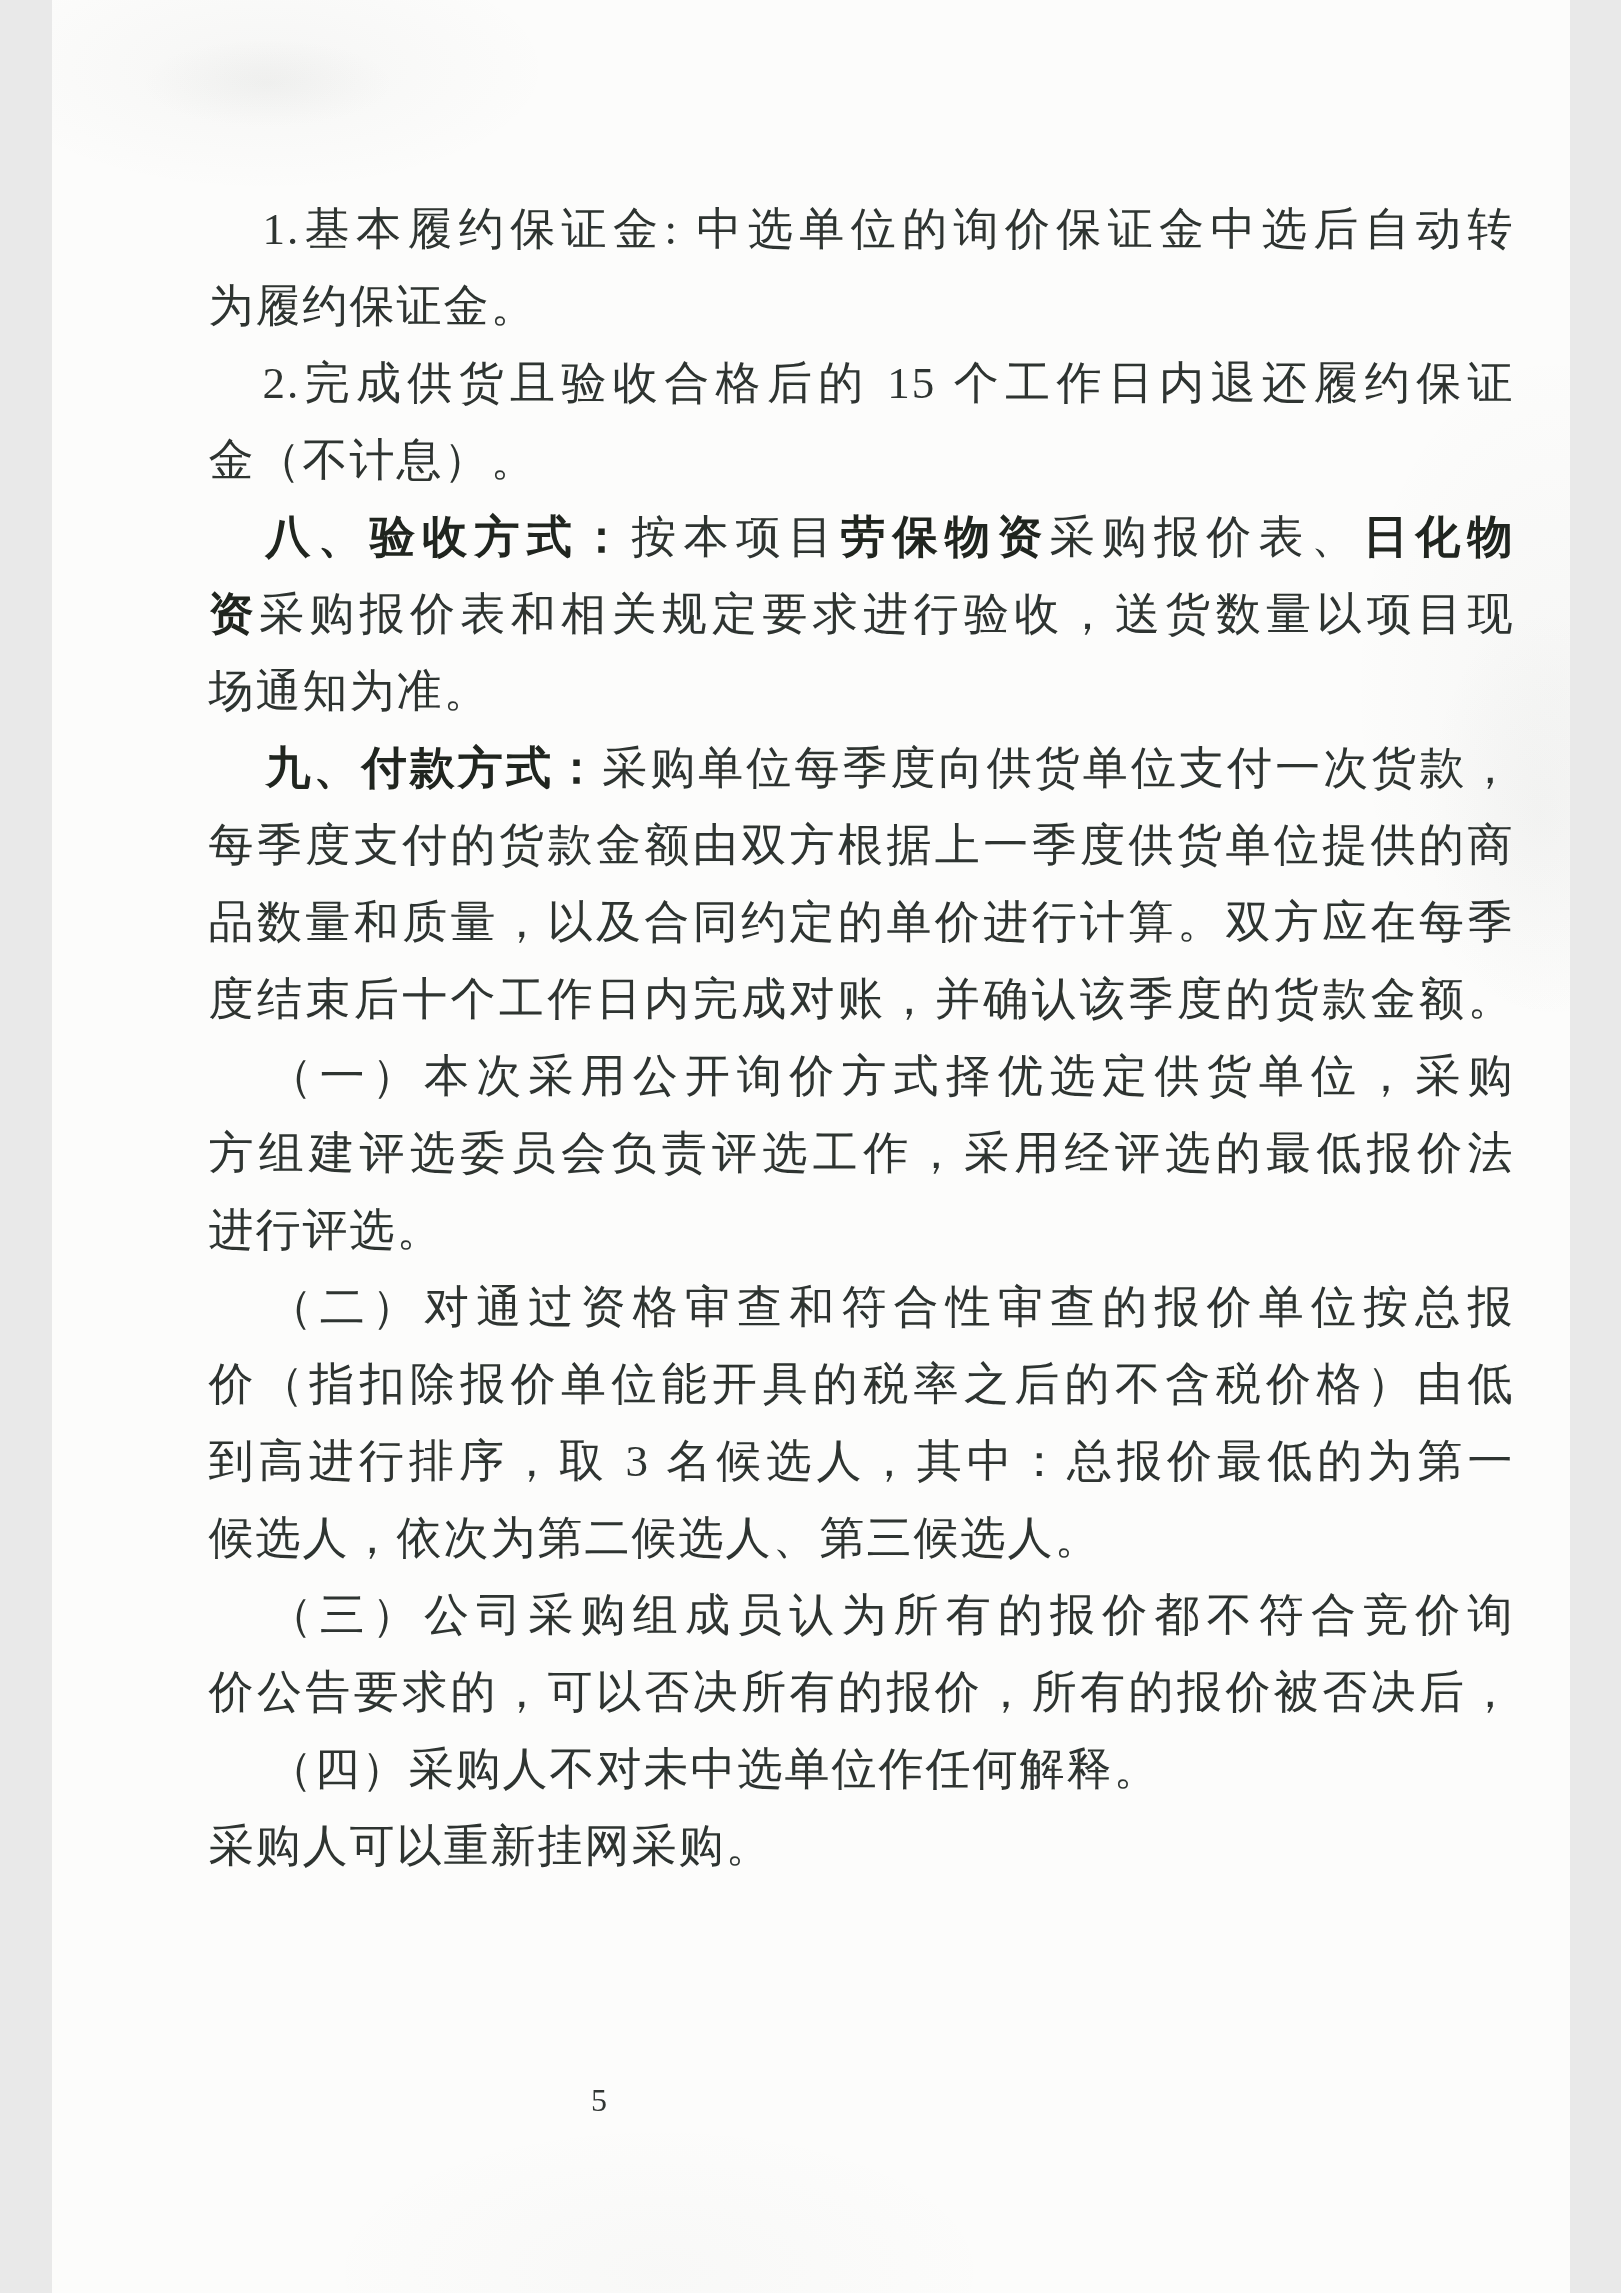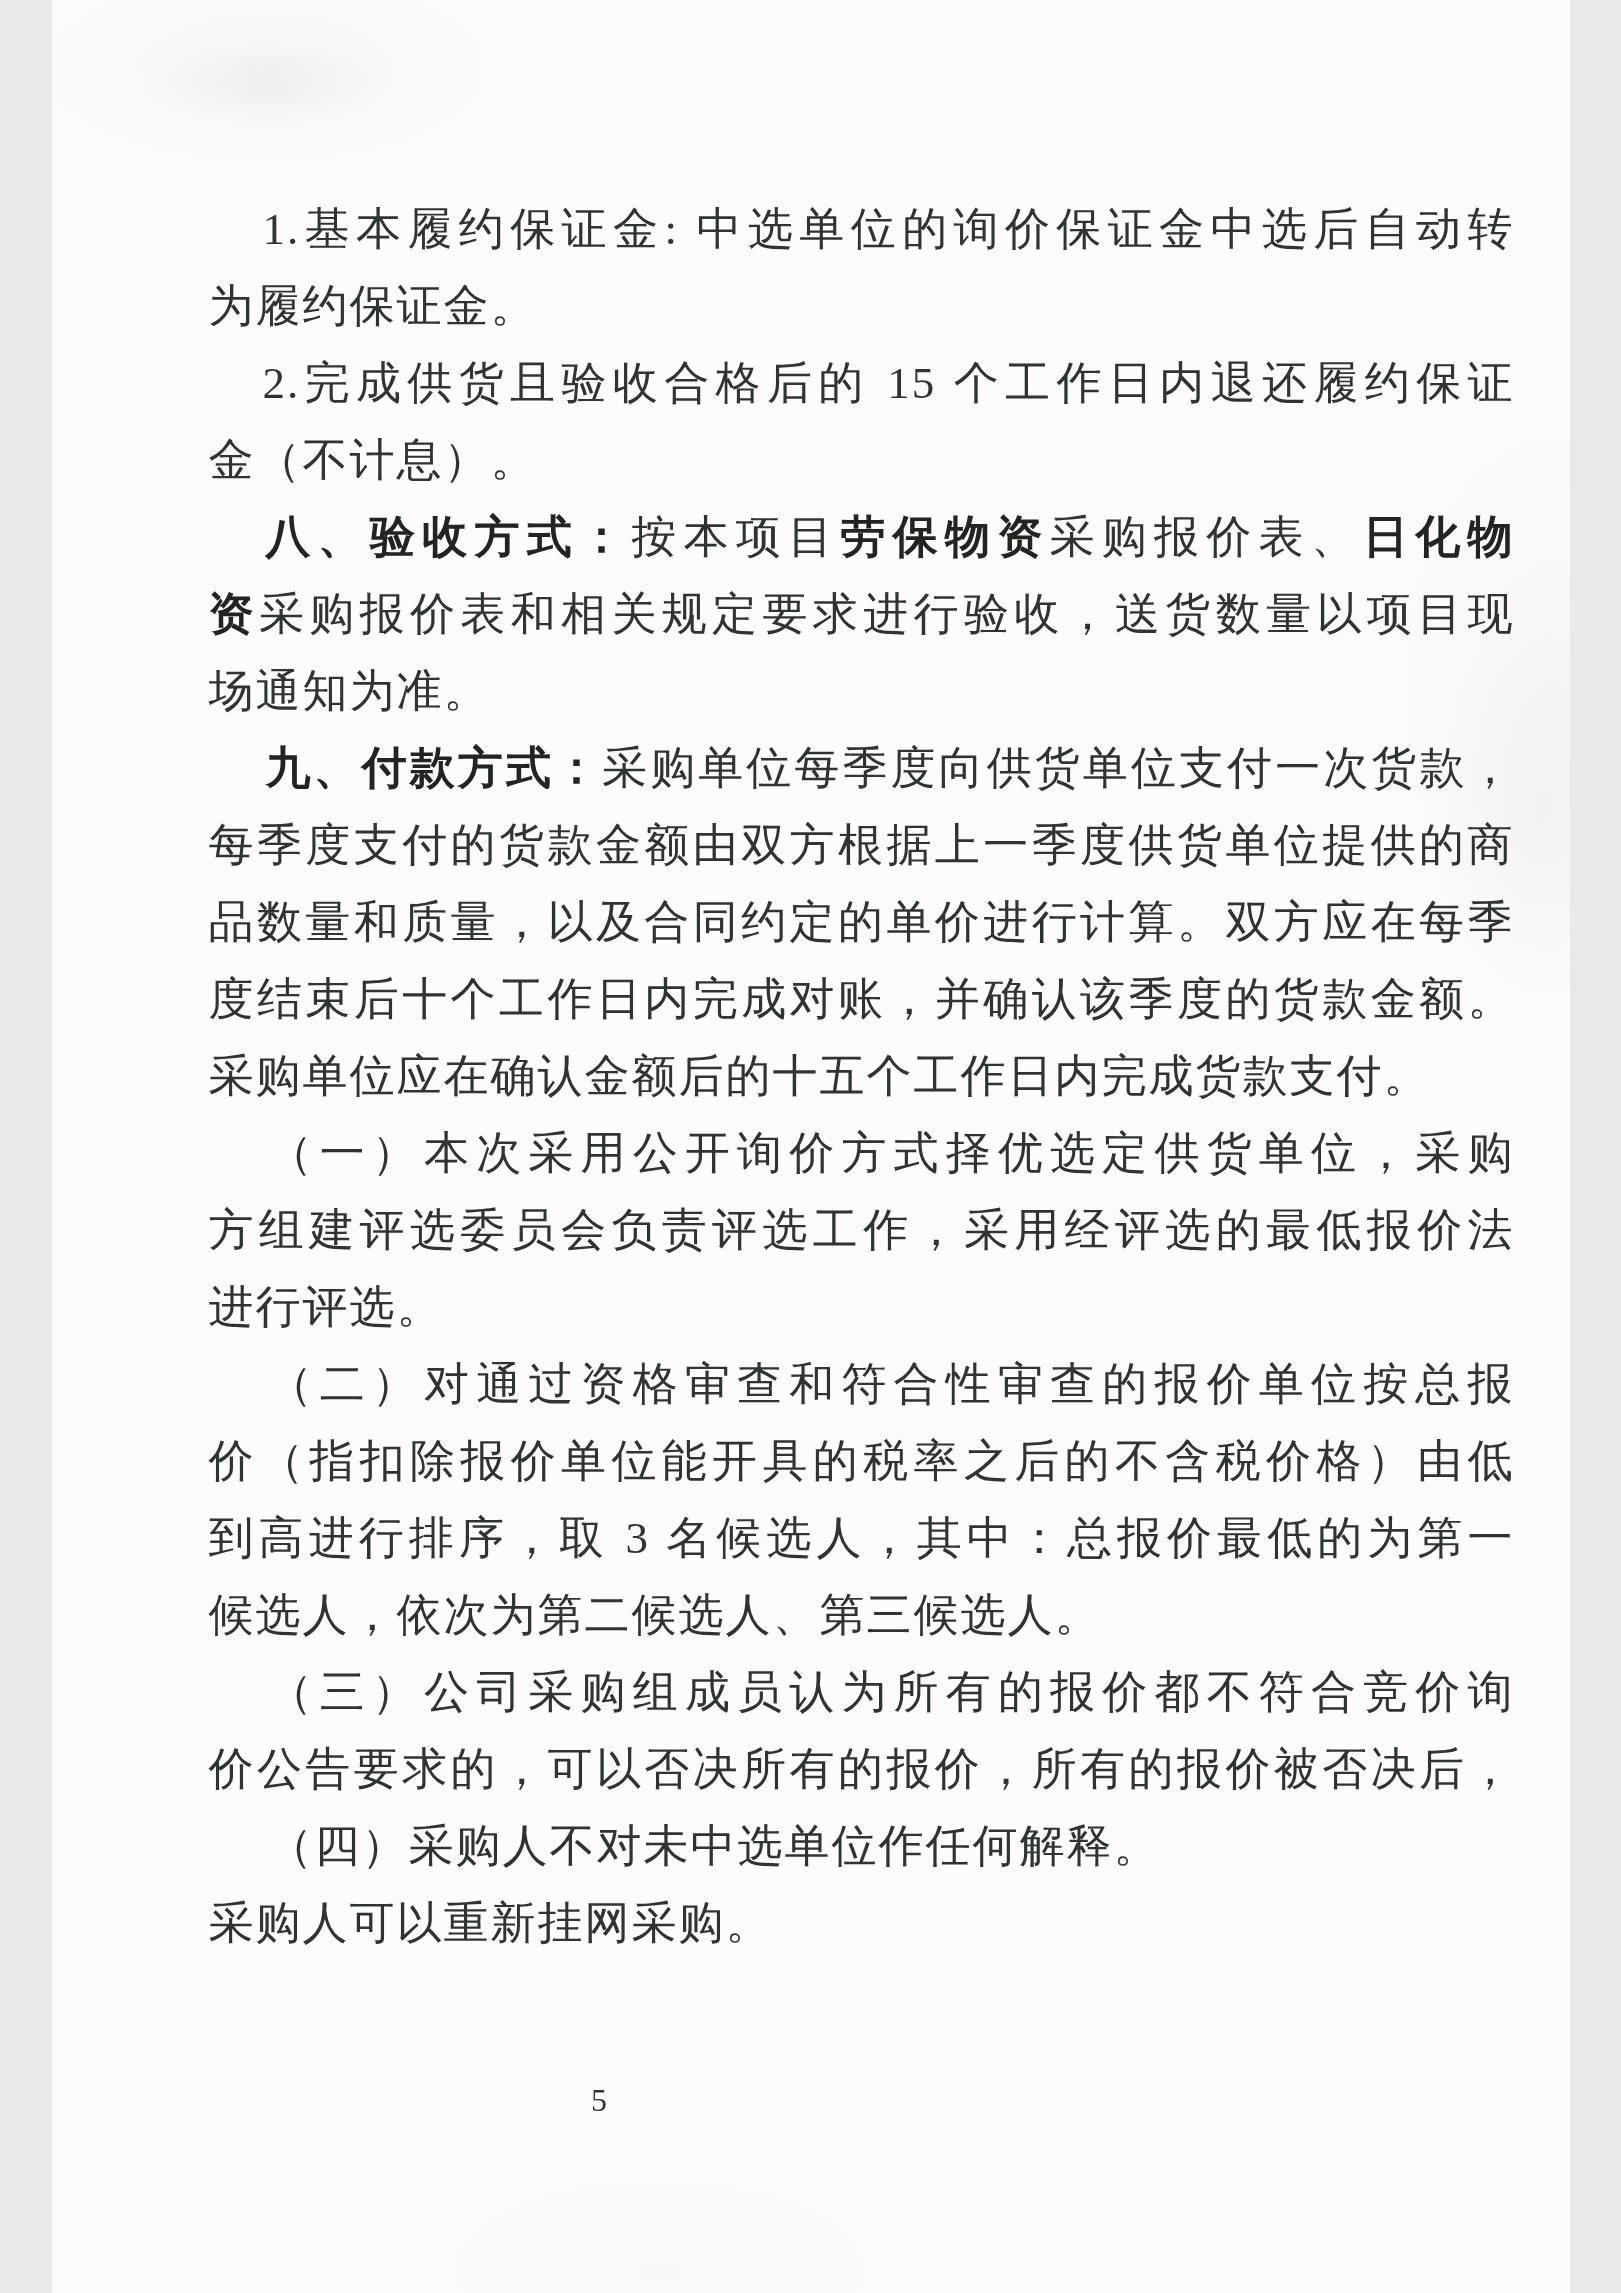--- a/index.html
+++ b/index.html
@@ -86,21 +86,20 @@
       <div class="line ind-none"><span class="seg">为履约保证金。</span></div>
       <div class="line ind-item fill"><span class="seg">2.完成供货且验收合格后的 15 个工作日内退还履约保证</span></div>
       <div class="line ind-none"><span class="seg">金（不计息）。</span></div>
       <div class="line ind-head fill"><span class="seg bold">八、验收方式：</span><span class="seg">按本项目</span><span class="seg bold">劳保物资</span><span class="seg">采购报价表、</span><span class="seg bold">日化物</span></div>
       <div class="line ind-none fill"><span class="seg bold">资</span><span class="seg">采购报价表和相关规定要求进行验收，送货数量以项目现</span></div>
       <div class="line ind-none"><span class="seg">场通知为准。</span></div>
       <div class="line ind-head fill"><span class="seg bold">九、付款方式：</span><span class="seg">采购单位每季度向供货单位支付一次货款，</span></div>
       <div class="line ind-none fill"><span class="seg">每季度支付的货款金额由双方根据上一季度供货单位提供的商</span></div>
       <div class="line ind-none fill"><span class="seg">品数量和质量，以及合同约定的单价进行计算。双方应在每季</span></div>
       <div class="line ind-none fill"><span class="seg">度结束后十个工作日内完成对账，并确认该季度的货款金额。</span></div>
-      <div class="line ind-none"><span class="seg">采购单位应在确认金额后的十五个工作日内完成货款支付。</span></div>
       <div class="line ind-paren fill"><span class="seg">（一）本次采用公开询价方式择优选定供货单位，采购</span></div>
       <div class="line ind-none fill"><span class="seg">方组建评选委员会负责评选工作，采用经评选的最低报价法</span></div>
       <div class="line ind-none"><span class="seg">进行评选。</span></div>
       <div class="line ind-paren fill"><span class="seg">（二）对通过资格审查和符合性审查的报价单位按总报</span></div>
       <div class="line ind-none fill"><span class="seg">价（指扣除报价单位能开具的税率之后的不含税价格）由低</span></div>
       <div class="line ind-none fill"><span class="seg">到高进行排序，取 3 名候选人，其中：总报价最低的为第一</span></div>
       <div class="line ind-none"><span class="seg">候选人，依次为第二候选人、第三候选人。</span></div>
       <div class="line ind-paren fill"><span class="seg">（三）公司采购组成员认为所有的报价都不符合竞价询</span></div>
       <div class="line ind-none fill"><span class="seg">价公告要求的，可以否决所有的报价，所有的报价被否决后，</span></div>
       <div class="line ind-paren"><span class="seg">（四）采购人不对未中选单位作任何解释。</span></div>

